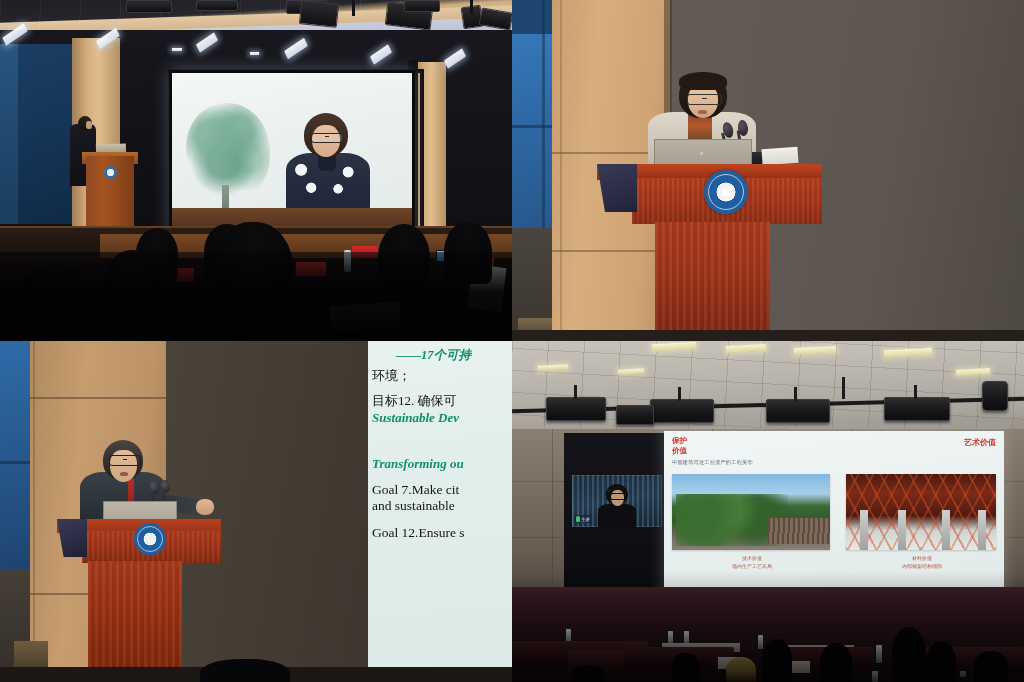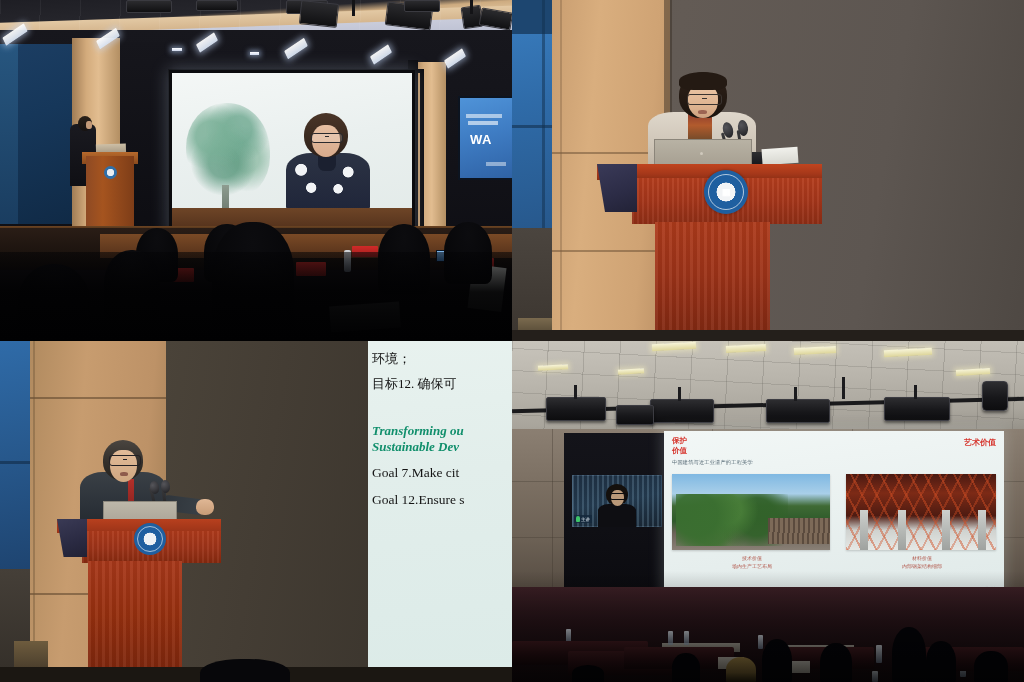--- a/index.html
+++ b/index.html
@@ -588,26 +588,20 @@
       <div class="abs tree"></div>
       <div class="abs trunk"></div>
       <div class="abs torso"></div>
       <div class="abs collar"></div>
       <div class="abs person-head"></div>
       <div class="abs person-face"></div>
       <div class="abs glasses"></div>
       <div class="abs desk"></div>
     </div>
 
-    <div class="abs scr2">
-      <div class="abs t1"></div>
-      <div class="abs t2"></div>
-      <div class="abs t3">WA</div>
-      <div class="abs t4"></div>
-    </div>
 
     <div class="abs speaker-body"></div>
     <div class="abs speaker-head"></div>
     <div class="abs speaker-face"></div>
     <div class="abs podium1-laptop"></div>
     <div class="abs podium1-top"></div>
     <div class="abs podium1"></div>
     <div class="abs podium1-seal"></div>
 
     <div class="abs stage-edge"></div>
@@ -688,25 +682,27 @@
     <div class="abs seamA"></div>
     <div class="abs seamB"></div>
     <div class="abs seamC"></div>
     <div class="abs wall-blue"></div>
     <div class="abs wall-blue-seam"></div>
     <div class="abs wall-base"></div>
     <div class="abs bigdark"></div>
 
     <div class="abs slide">
       <div class="slide-inner">
+        <div class="sl-h">——17个可持</div>
         <div class="sl-cn">环境；</div>
         <div class="sl-cn" style="margin-top:7px;">目标12. 确保可</div>
+        <div class="sl-en-it">Sustainable Dev</div>
         <div class="sl-en-it" style="margin-top:30px;">Transforming ou</div>
-        <div class="sl-en-it">Sustainable Dev</div>
         <div class="sl-en" style="margin-top:10px;">Goal 7.Make cit</div>
+        <div class="sl-en">and sustainable</div>
         <div class="sl-en" style="margin-top:11px;">Goal 12.Ensure s</div>
       </div>
     </div>
 
     <div class="abs sp-jacket"></div>
     <div class="abs sp-arm"></div>
     <div class="abs sp-hand"></div>
     <div class="abs sp-lanyard"></div>
     <div class="abs sp-badge"></div>
     <div class="abs sp-head"></div>

